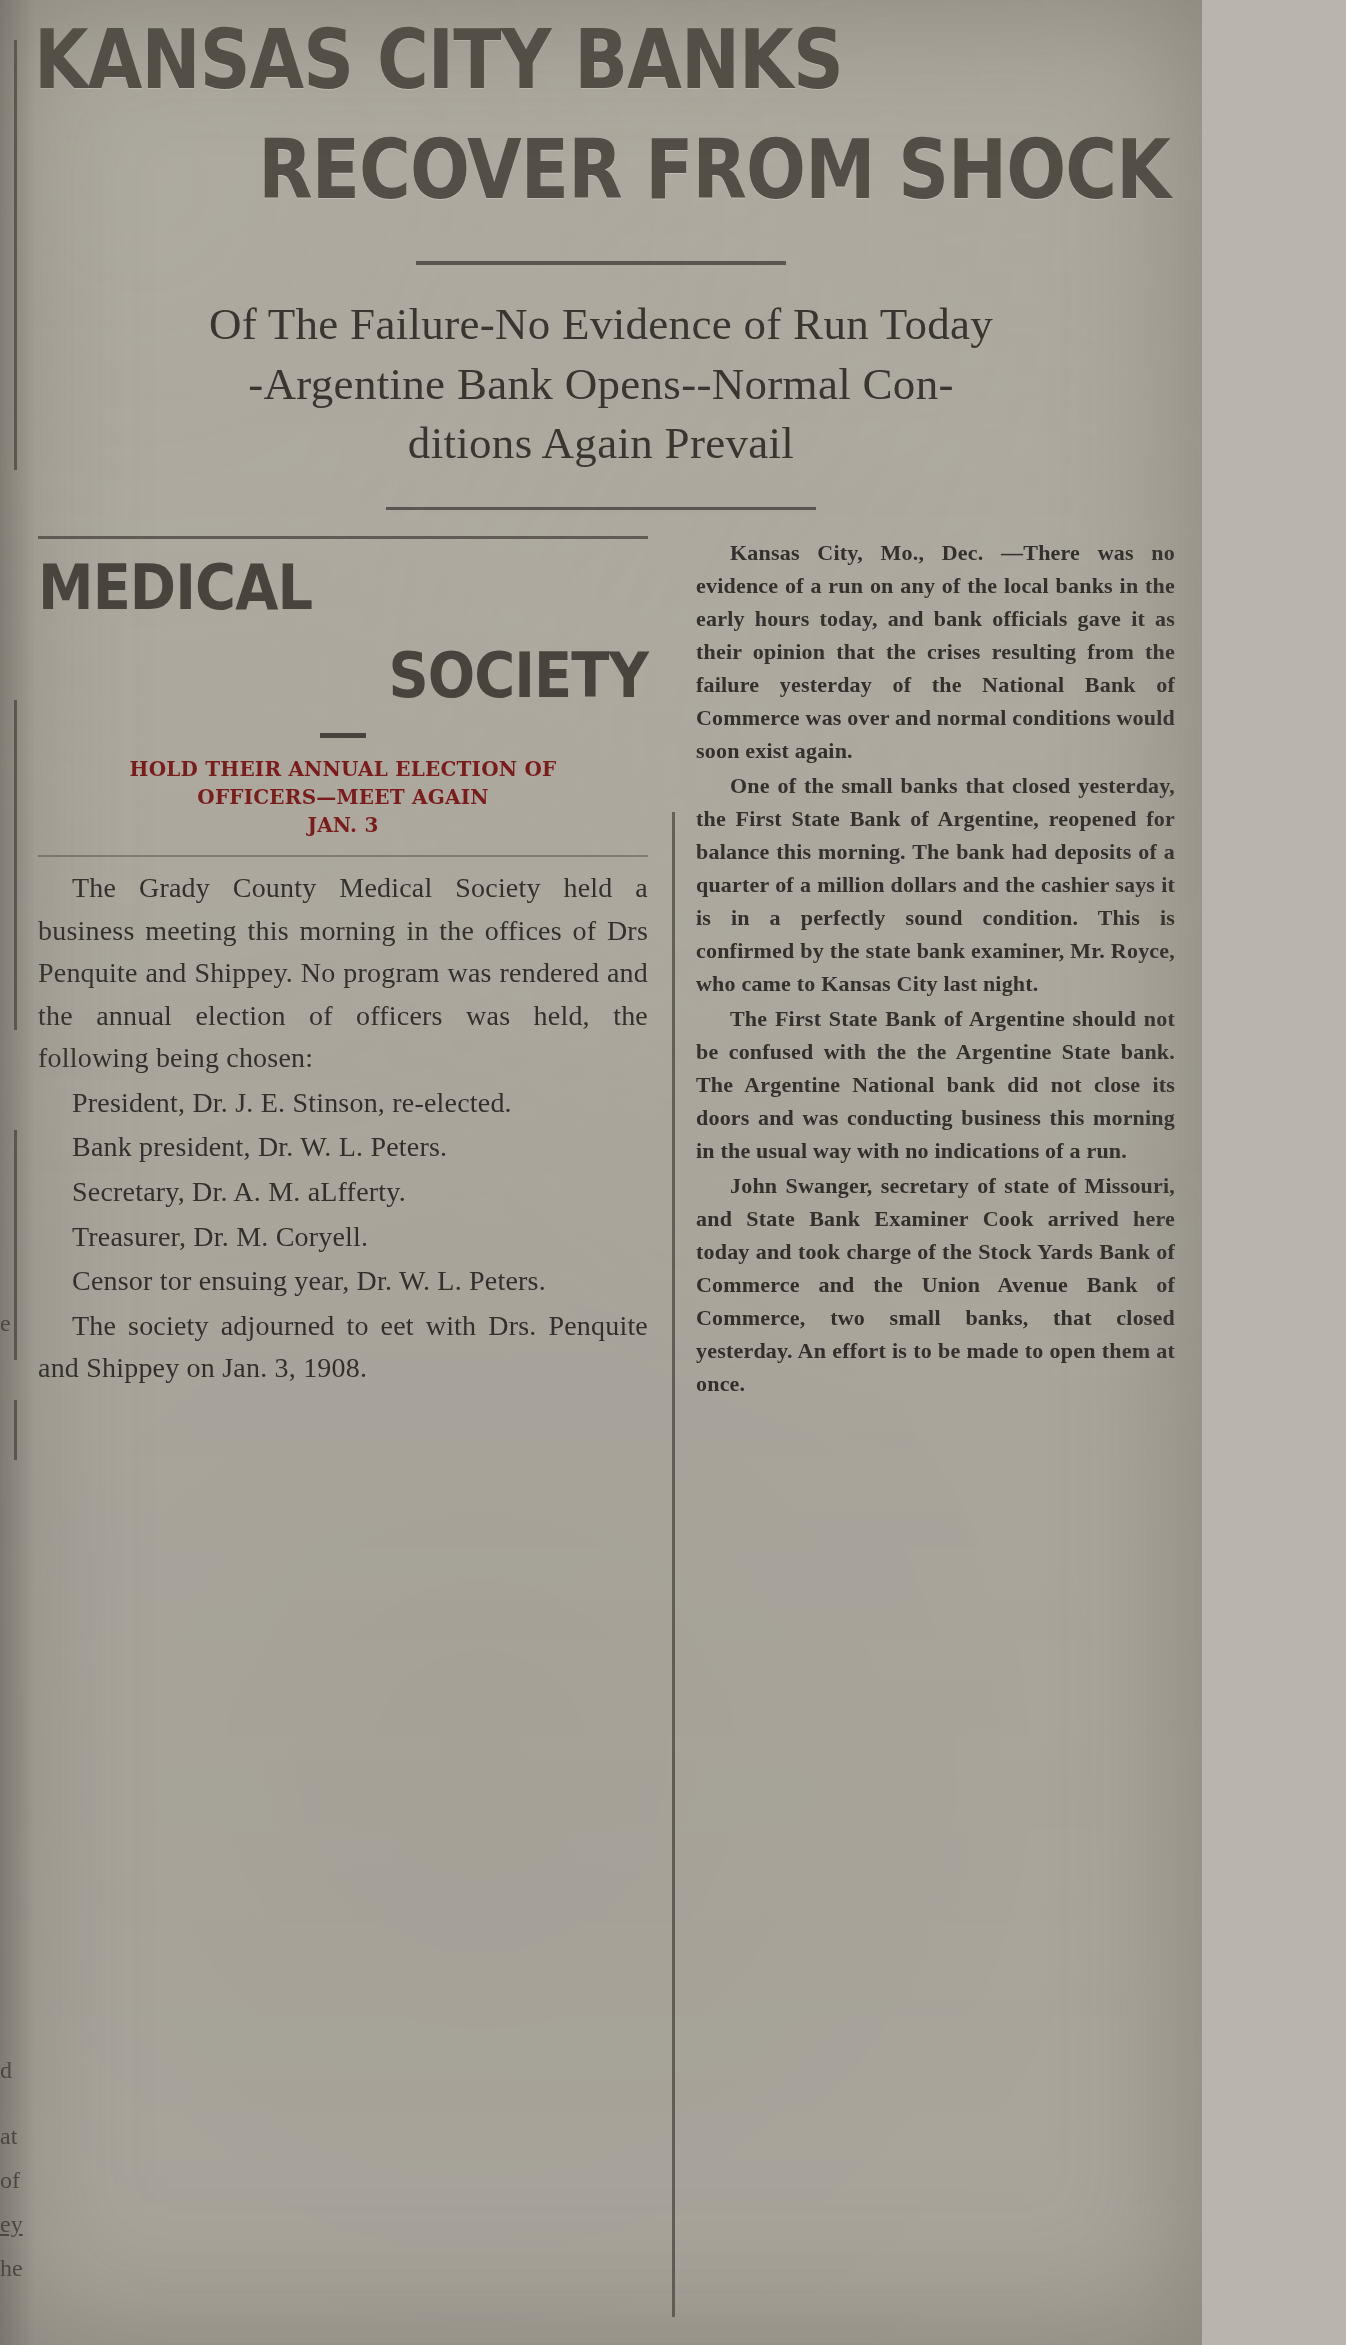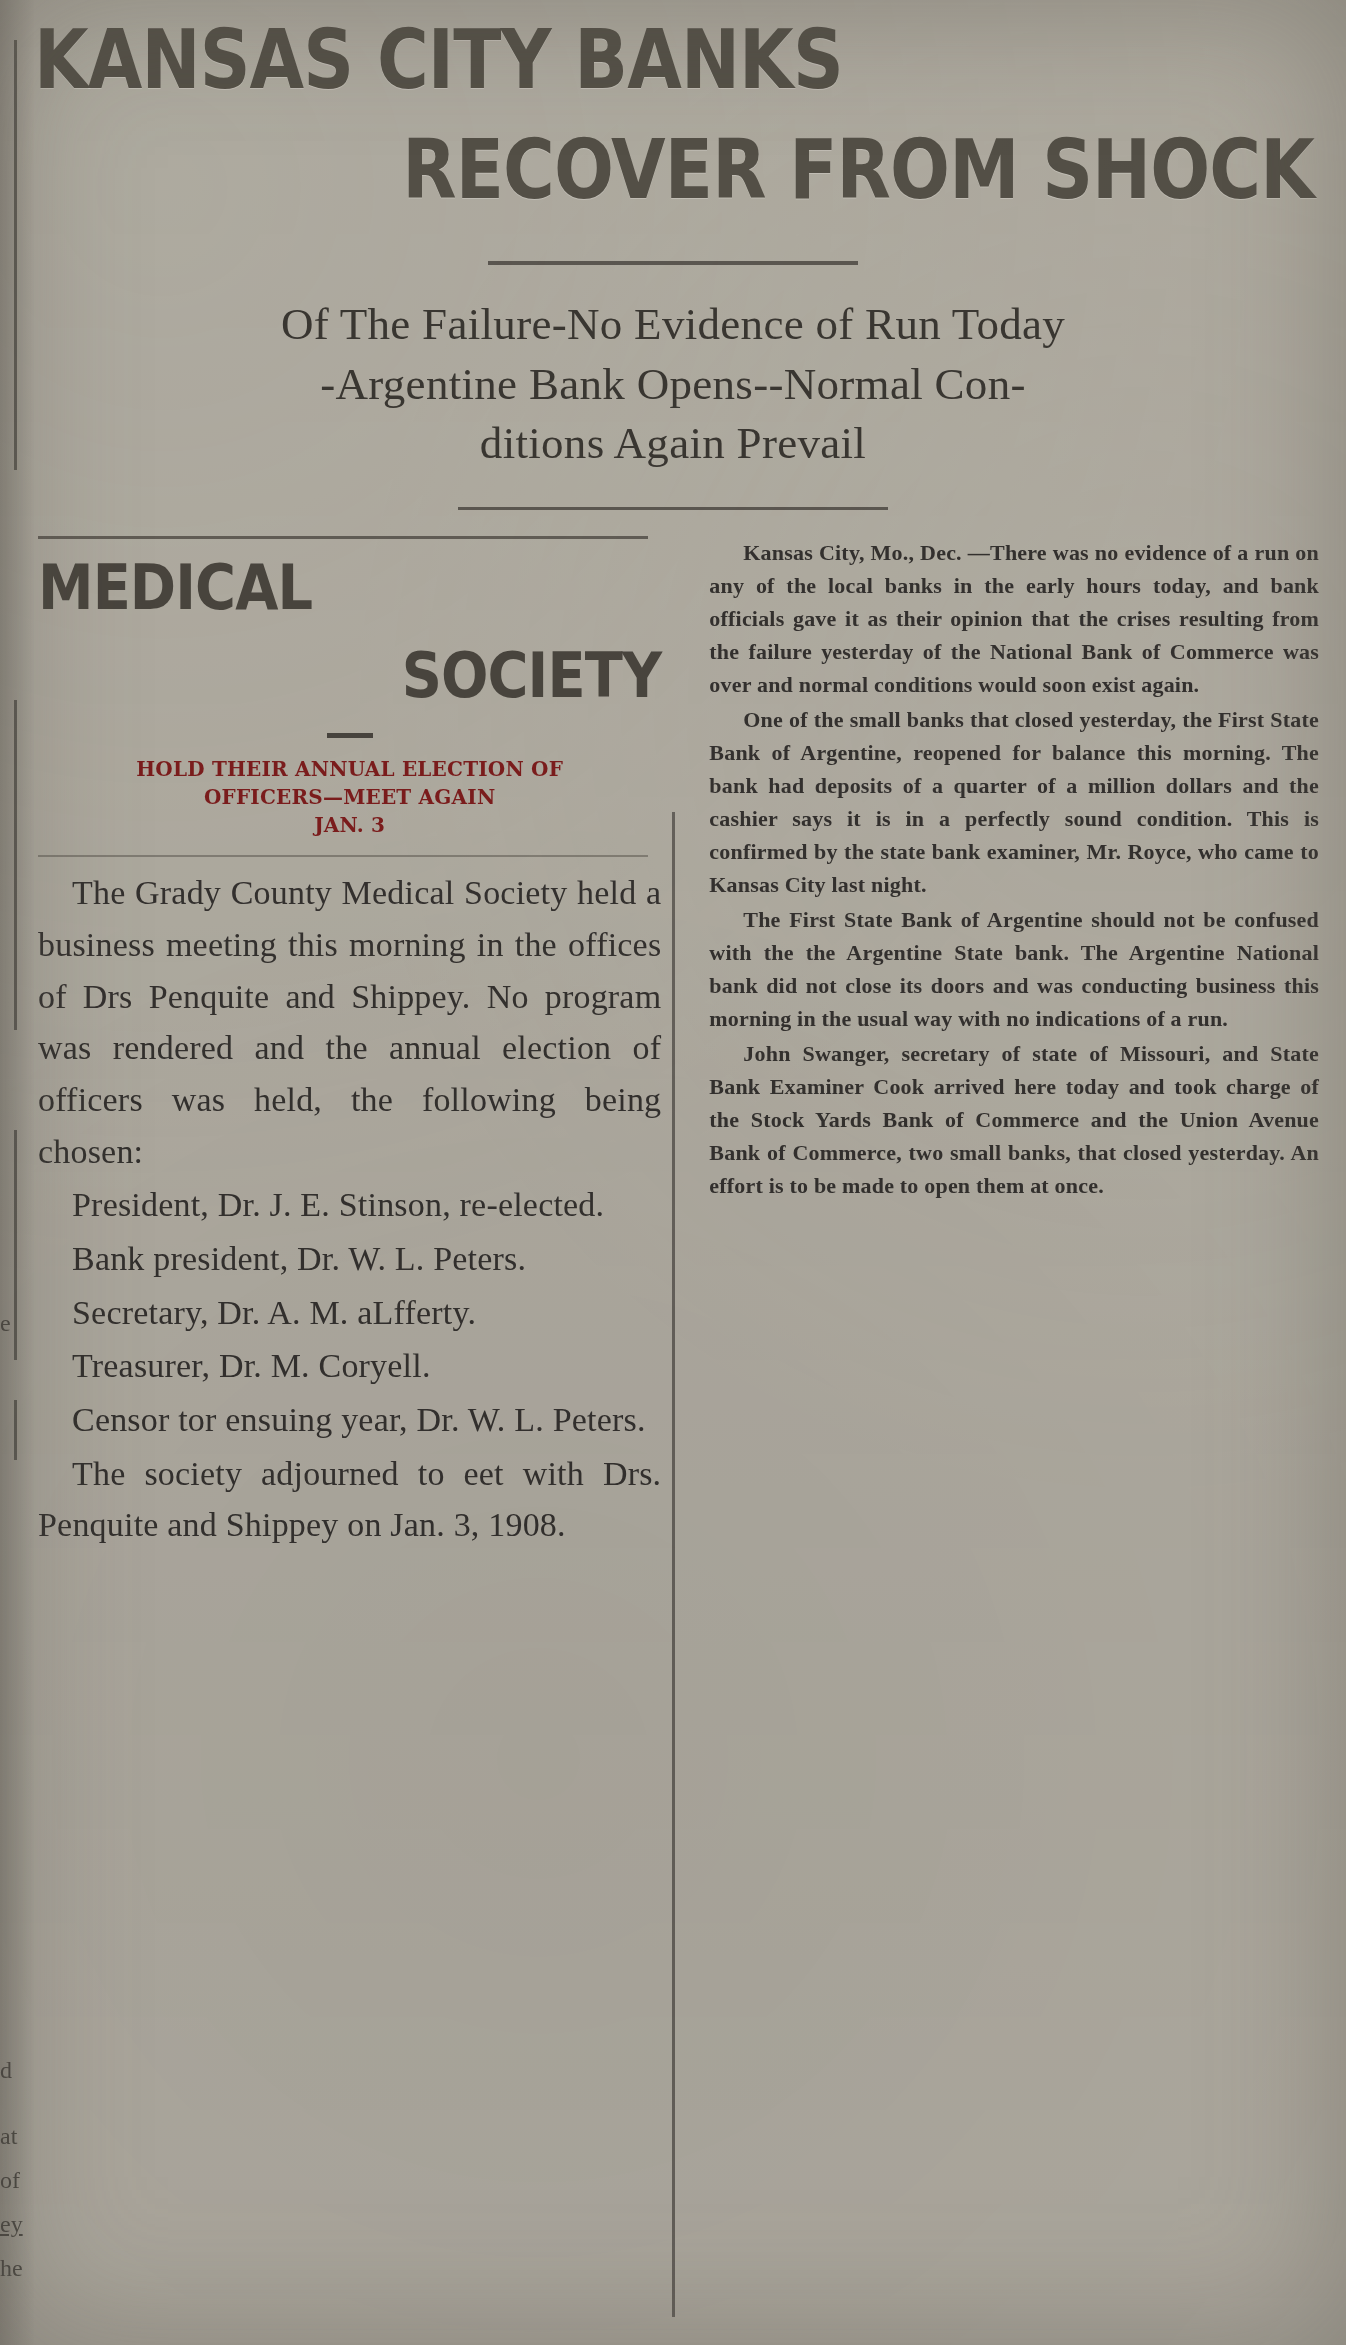--- a/index.html
+++ b/index.html
@@ -2,21 +2,21 @@
 <html><head>
 <meta charset="utf-8">
 <style>
   html, body {
     margin: 0;
     padding: 0;
     background: #b9b5ac;
   }
   .page {
     position: relative;
-    width: 1346px;
+    width: 1202px;
     height: 2345px;
     background: #b4b0a6;
     overflow: hidden;
     font-family: "Liberation Serif", serif;
     color: #2e2b28;
   }
   
   .grain {
     position: absolute;
     inset: 0;
@@ -166,21 +166,21 @@
   .body-rule {
     width: 610px;
     height: 2px;
     background: #55514a;
     opacity: .5;
     margin: 16px 0 10px 0;
   }
 
   .bodytext {
     font-family: "Liberation Serif", serif;
-    font-size: 34px;
+    font-size: 28px;
     line-height: 1.52;
     color: #353230;
     text-align: justify;
     letter-spacing: 0.2px;
   }
   .bodytext p {
     margin: 0 0 2px 0;
     text-indent: 34px;
   }
 

